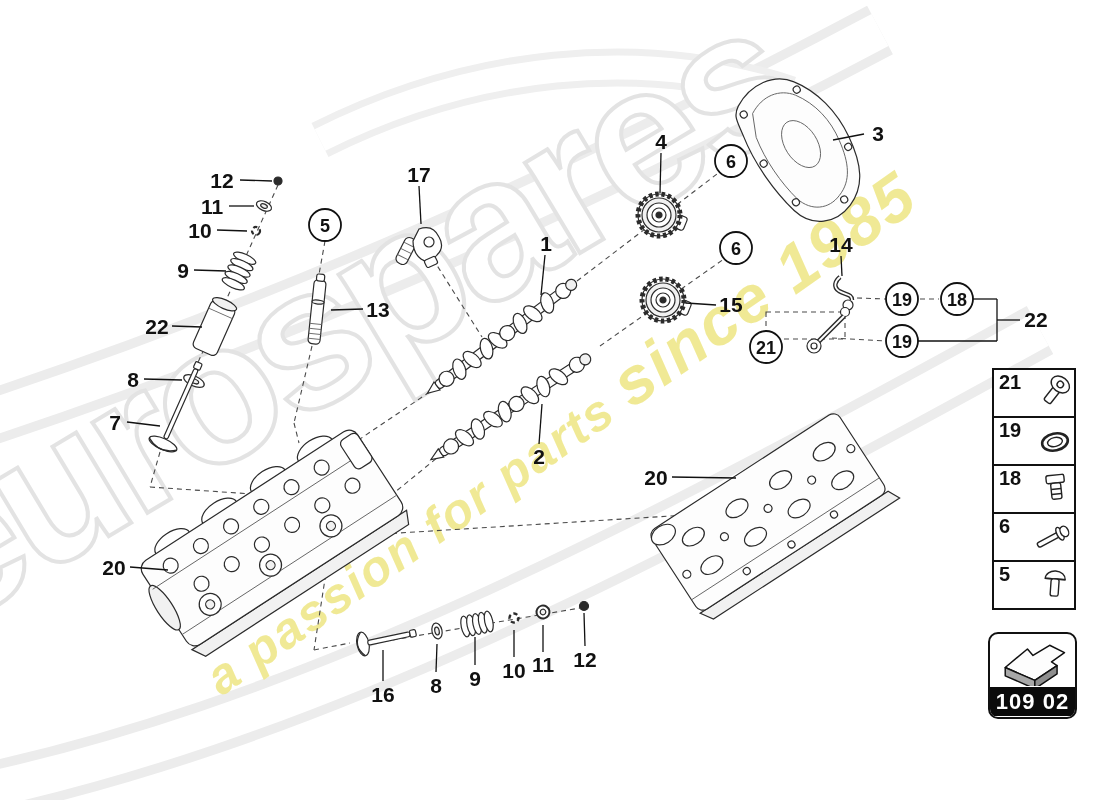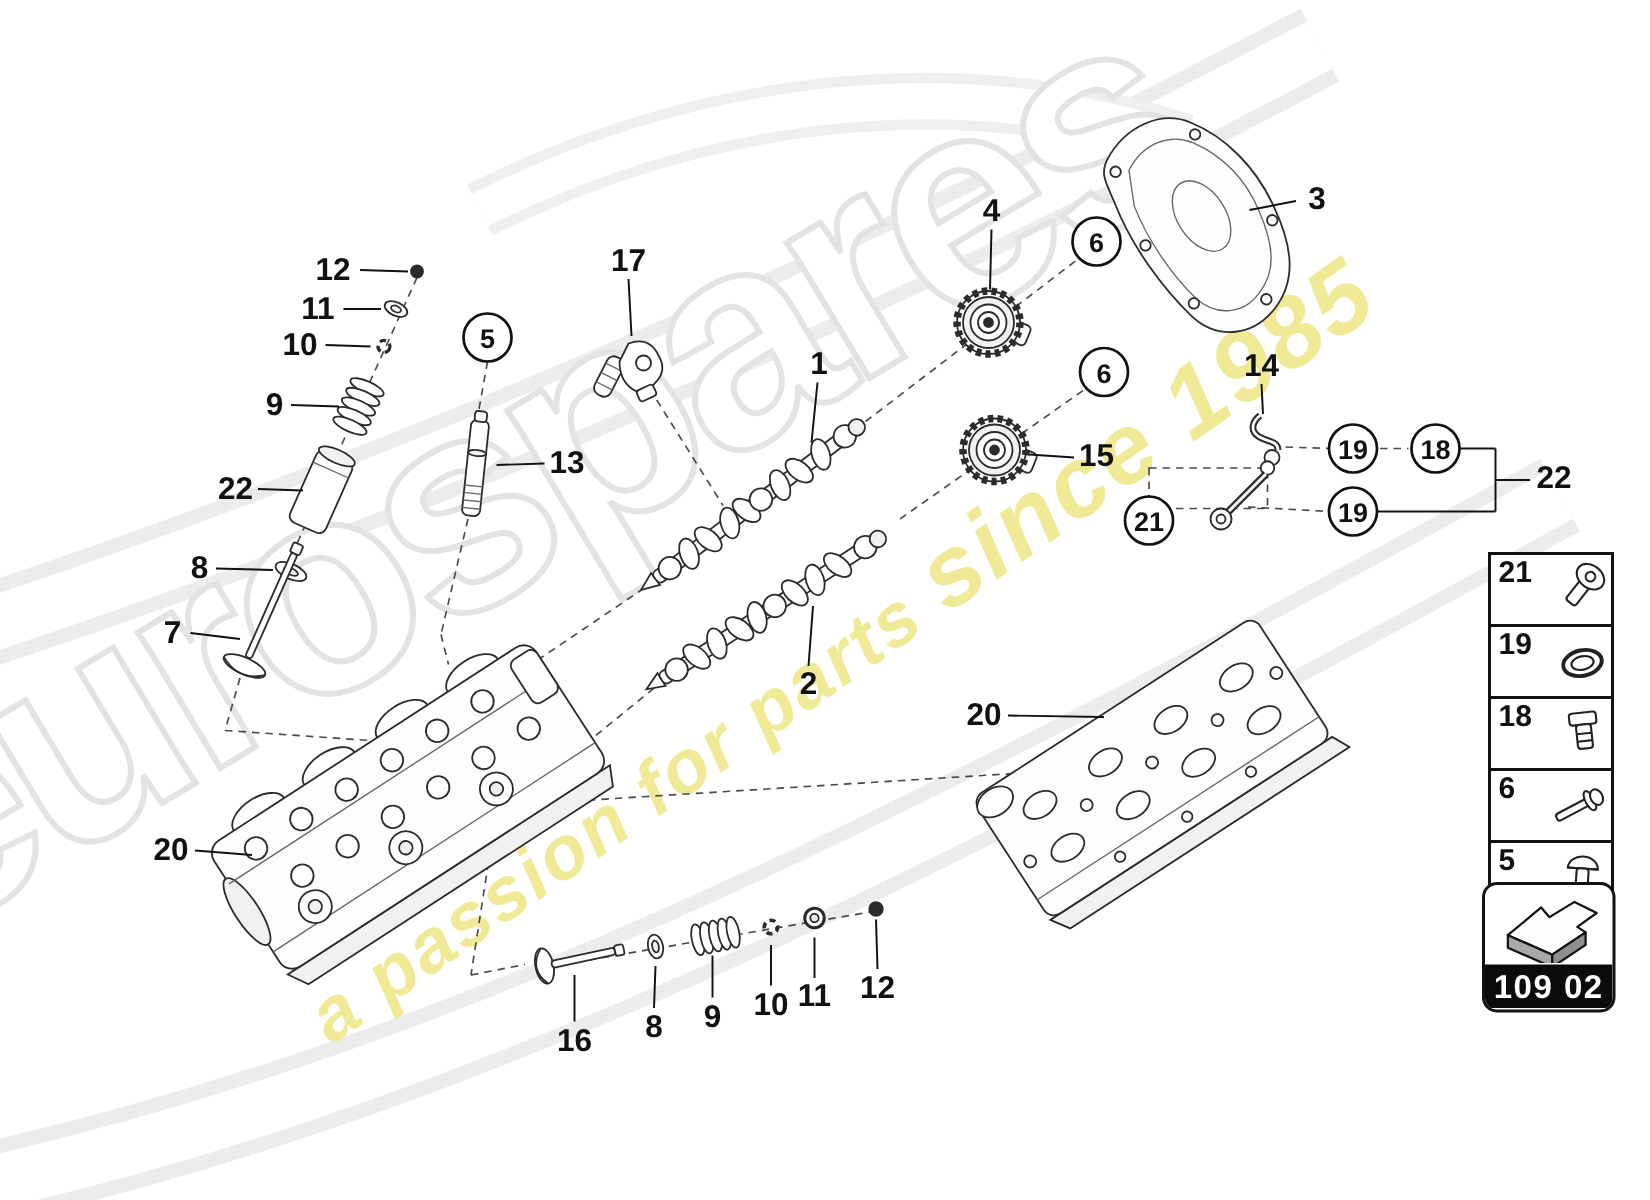--- a/index.html
+++ b/index.html
@@ -25,21 +25,21 @@
   .cnum{font-family:"Liberation Sans",sans-serif;font-size:18px;font-weight:700;fill:#111;}
   .ccirc{fill:#fff;stroke:#111;stroke-width:1.8;}
   
   .legend{position:absolute;left:992px;top:368px;width:80px;border:2px solid #111;background:#fff;}
   .legend-row{height:46px;border-bottom:2px solid #111;position:relative;}
   .legend-row:last-child{border-bottom:none;}
   .legend-num{position:absolute;left:5px;top:1px;font-size:20px;font-weight:700;color:#111;}
   .legend-ic{position:absolute;right:0px;top:2px;}
   .lic{stroke:#222;stroke-width:1.4;fill:#fff;}
   
-  .code-box{position:absolute;left:988px;top:588px;width:89px;height:87px;border:2.5px solid #111;
+  .code-box{position:absolute;left:988px;top:632px;width:89px;height:87px;border:2.5px solid #111;
             border-radius:10px;background:#fff;overflow:hidden;box-sizing:border-box;}
   .code-icon{height:53px;display:flex;align-items:center;justify-content:center;}
   .code-band{height:29px;background:#0b0b0b;color:#fff;font-weight:700;font-size:22px;
              display:flex;align-items:center;justify-content:center;letter-spacing:1px;}
 </style>
 </head>
 <body>
 
 <div class="stage">
 

